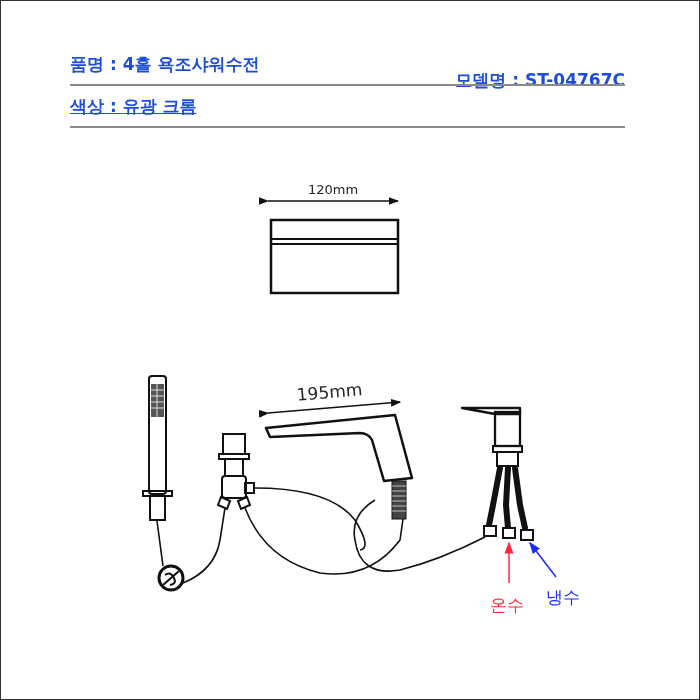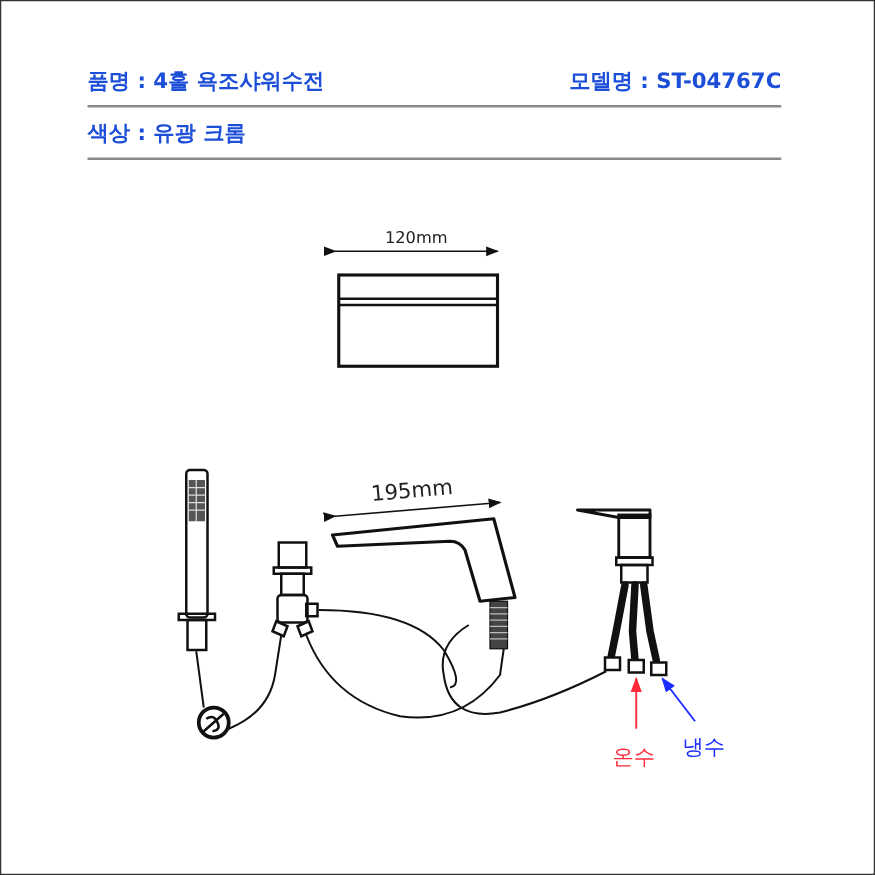--- a/index.html
+++ b/index.html
@@ -3,22 +3,22 @@
 <meta charset="utf-8">
 <style>
   html, body { margin: 0; padding: 0; background: #fff; }
   body { width: 700px; height: 700px; position: relative; overflow: hidden;
          font-family: "DejaVu Sans", sans-serif; }
   .frame { position: absolute; left: 0; top: 0; width: 698px; height: 698px;
            border: 1px solid #333; box-sizing: content-box; }
   .info-row { position: absolute; left: 70px; width: 555px; font-weight: bold;
               color: #1d4ed8; font-size: 17px; }
   .row1 { top: 53px; }
-  .row2 { top: 95px; }
-  .right { position: absolute; right: 0; top: 0; }
+  .row2 { top: 95px; text-decoration: underline; }
+  .right { position: absolute; right: 0; top: 16px; }
   .sep { position: absolute; left: 70px; width: 555px; height: 2px; background: #8a8a8a; }
   .sep1 { top: 84px; }
   .sep2 { top: 126px; }
   svg.diagram { position: absolute; left: 0; top: 0; }
   .lbl { font-family: "DejaVu Sans", sans-serif; }
 </style>
 </head>
 <body>
 
 <div class="frame"></div>

